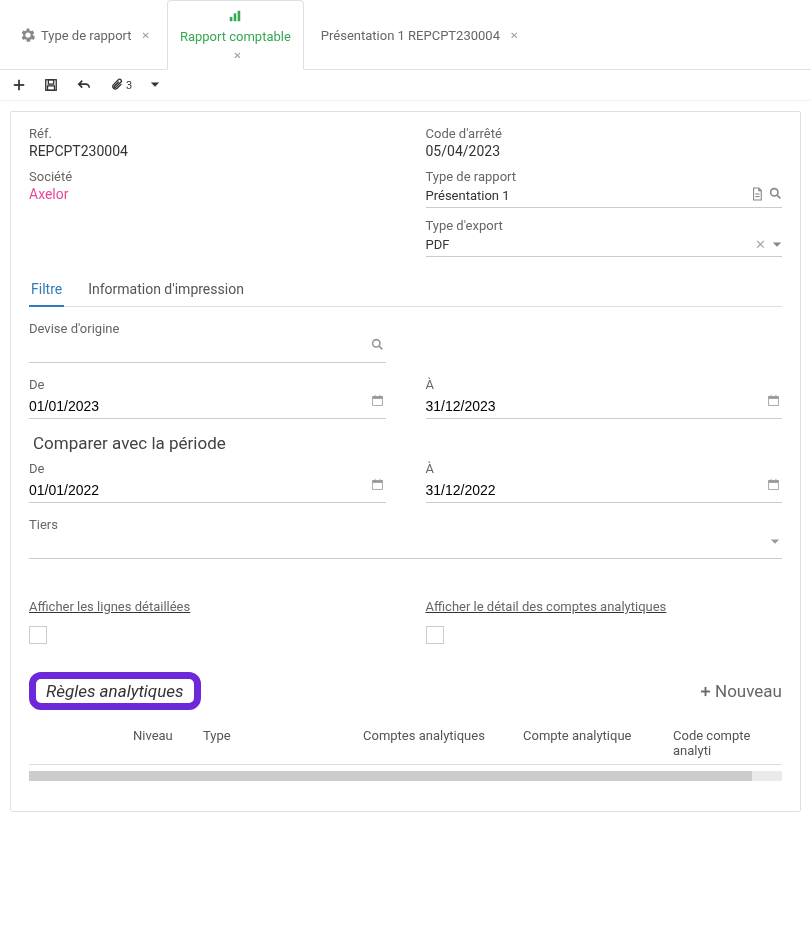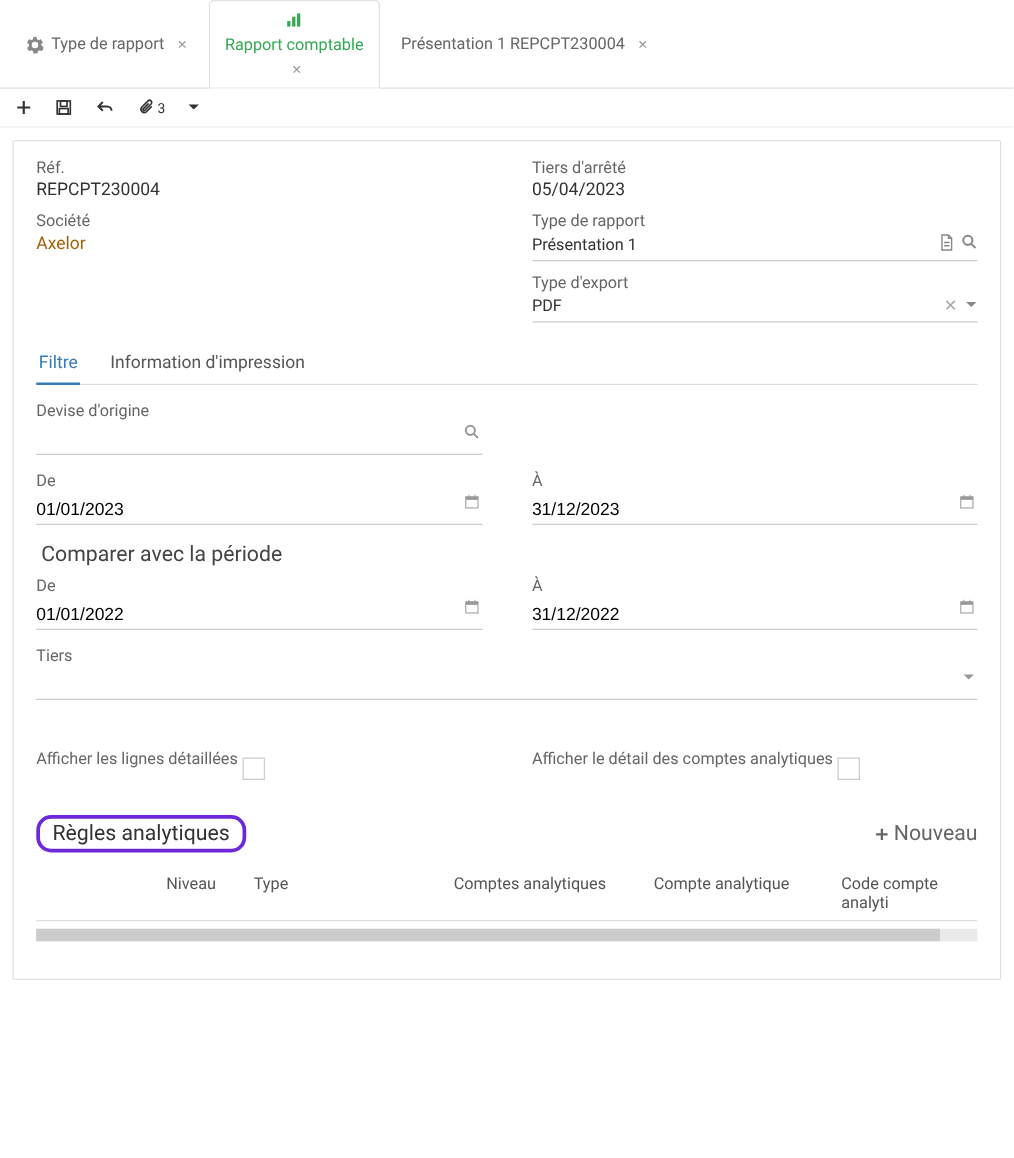--- a/index.html
+++ b/index.html
@@ -86,21 +86,21 @@
       display: flex;
       align-items: center;
       justify-content: space-between;
       min-height: 22px;
     }
     .value-plain {
       font-size: 14px;
       color: #333;
       margin-bottom: 10px;
     }
-    .link { color: #a16207; cursor: pointer; }
+    .link { color: #ec4899; cursor: pointer; }
     .field-icons { display: flex; gap: 6px; color: #888; font-size: 13px; }
     
     .subtabs {
       margin-top: 16px;
       border-bottom: 1px solid #ddd;
       display: flex;
       gap: 22px;
     }
     .subtab {
       padding: 8px 2px;
@@ -140,35 +140,36 @@
       right: 2px;
     }
     .field-group { margin-top: 14px; }
     .checkbox {
       width: 18px; height: 18px;
       border: 1px solid #ccc;
       display: inline-block;
       margin-top: 6px;
       cursor: pointer;
     }
-    .checkbox-wrap { display: flex; gap: 4px; }
+    .checkbox-wrap { display: flex; flex-direction: column; gap: 4px; text-decoration: underline; }
     
     .rules-header {
       display: flex;
       justify-content: space-between;
       align-items: center;
       margin-top: 28px;
     }
     .rules-title {
       font-size: 17px;
       color: #333;
-      border: 3px solid #6d28d9;
+      border: 7px solid #6d28d9;
       border-radius: 12px;
       padding: 2px 10px;
       display: inline-block;
+      font-style: italic;
     }
     .new-btn {
       color: #666;
       cursor: pointer;
       font-size: 17px;
       display: flex;
       align-items: center;
       gap: 4px;
     }
     .table-head {
@@ -266,21 +267,21 @@
 <div class="panel">
 
   <div class="form-row">
     <div class="form-col">
       <div class="label">Réf.</div>
       <div class="value-plain">REPCPT230004</div>
       <div class="label">Société</div>
       <div class="value-plain"><span class="link">Axelor</span></div>
     </div>
     <div class="form-col">
-      <div class="label">Tiers d'arrêté</div>
+      <div class="label">Code d'arrêté</div>
       <div class="value-plain">05/04/2023</div>
       <div class="label">Type de rapport</div>
       <div class="value-underlined">
         <span>Présentation 1</span>
         <span class="field-icons">
           <span>
             <svg viewBox="0 0 14 16" width="12" height="14" fill="none" stroke="#888" stroke-width="1.3">
                 <path d="M3 1h6l3 3v11H3z"></path>
                 <path d="M9 1v3h3"></path>
                 <line x1="5" y1="8" x2="10" y2="8"></line>

